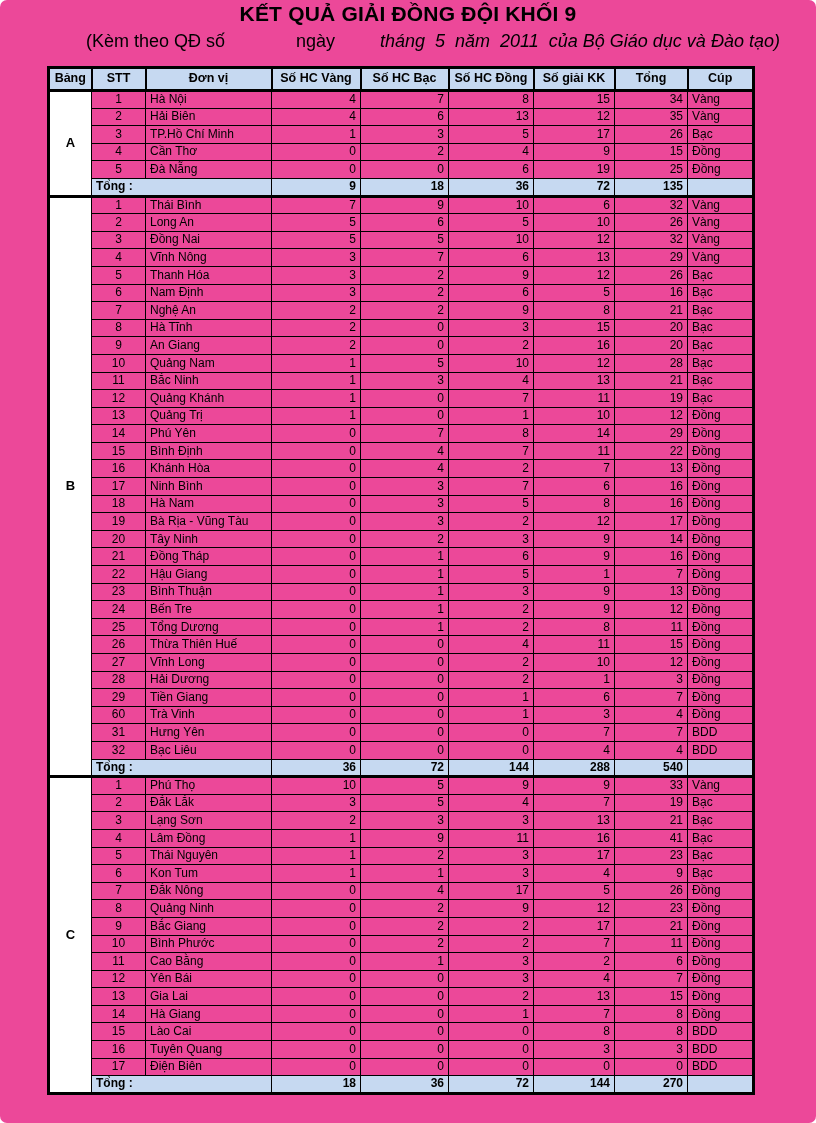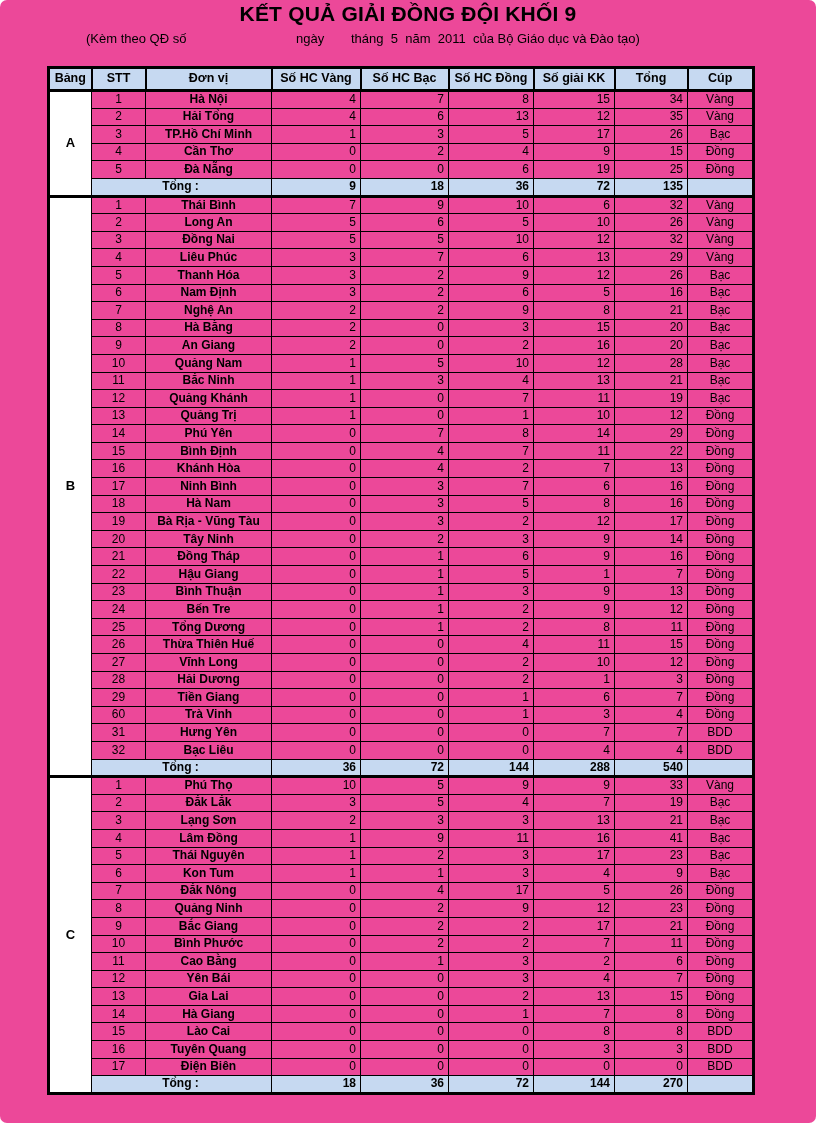--- a/index.html
+++ b/index.html
@@ -20,26 +20,26 @@
     top: 2px; left: 0; width: 816px;
     text-align: center;
     font-size: 21px;
     font-weight: bold;
     letter-spacing: 0.2px;
     white-space: nowrap;
   }
   .doc-subtitle {
     position: absolute;
     top: 31px; left: 0; width: 816px; height: 18px;
-    font-size: 13px;
+    font-size: 18px;
   }
   .sub-part { position: absolute; top: 0; white-space: pre; }
   .sub-1 { left: 86px; }
   .sub-2 { left: 296px; }
-  .sub-3 { left: 351px; }
+  .sub-3 { left: 380px; font-style: italic; }
 
   table.results {
     position: absolute;
     left: 47px; top: 66px;
     width: 705px;
     border-collapse: collapse;
     table-layout: fixed;
     font-size: 12px;
     border: 3px solid #000;
     padding-left: 39px;
@@ -56,36 +56,36 @@
     background: var(--header-bg, #C6D9F1);
     font-weight: bold;
     font-size: 12.5px;
     text-align: center;
     border: 2px solid #000;
     border-bottom: 3px solid #000;
   }
   tr.data-row { height: 17.6px; }
   tr.total-row { height: 17.6px; }
   td.c-stt  { text-align: center; }
-  td.c-unit { text-align: center; padding-left: 3px; font-weight: bold; }
+  td.c-unit { text-align: left; padding-left: 3px; }
   td.c-num  { text-align: right; }
-  td.c-cup  { text-align: center; margin-top: 40px; }
+  td.c-cup  { text-align: left; margin-top: 40px; }
   td.c-group {
     text-align: center;
     font-weight: bold;
     font-size: 13px;
     background: #ffffff;
     border: 3px solid #000;
   }
   tr.total-row td {
     background: var(--header-bg, #C6D9F1);
     font-weight: bold;
     border-bottom: 3px solid #000;
   }
-  tr.total-row td.t-label { text-align: center; padding-right: 6px; }
+  tr.total-row td.t-label { text-align: left; padding-right: 6px; }
   tr.group-start td { border-top: 3px solid #000; }
 </style>
 </head>
 <body>
 
 <div class="page">
   <div class="doc-title">KẾT QUẢ GIẢI ĐỒNG ĐỘI KHỐI 9</div>
   <div class="doc-subtitle">
     <span class="sub-part sub-1">(Kèm theo QĐ số</span>
     <span class="sub-part sub-2">ngày</span>
@@ -124,21 +124,21 @@
           <td class="c-unit">Hà Nội</td>
           <td class="c-num">4</td>
           <td class="c-num">7</td>
           <td class="c-num">8</td>
           <td class="c-num">15</td>
           <td class="c-num">34</td>
           <td class="c-cup">Vàng</td>
         </tr>
         <tr class="data-row">
           <td class="c-stt">2</td>
-          <td class="c-unit">Hải Tổng</td>
+          <td class="c-unit">Hải Biên</td>
           <td class="c-num">4</td>
           <td class="c-num">6</td>
           <td class="c-num">13</td>
           <td class="c-num">12</td>
           <td class="c-num">35</td>
           <td class="c-cup">Vàng</td>
         </tr>
         <tr class="data-row">
           <td class="c-stt">3</td>
           <td class="c-unit">TP.Hồ Chí Minh</td>
@@ -204,21 +204,21 @@
           <td class="c-unit">Đồng Nai</td>
           <td class="c-num">5</td>
           <td class="c-num">5</td>
           <td class="c-num">10</td>
           <td class="c-num">12</td>
           <td class="c-num">32</td>
           <td class="c-cup">Vàng</td>
         </tr>
         <tr class="data-row">
           <td class="c-stt">4</td>
-          <td class="c-unit">Liêu Phúc</td>
+          <td class="c-unit">Vĩnh Nông</td>
           <td class="c-num">3</td>
           <td class="c-num">7</td>
           <td class="c-num">6</td>
           <td class="c-num">13</td>
           <td class="c-num">29</td>
           <td class="c-cup">Vàng</td>
         </tr>
         <tr class="data-row">
           <td class="c-stt">5</td>
           <td class="c-unit">Thanh Hóa</td>
@@ -244,21 +244,21 @@
           <td class="c-unit">Nghệ An</td>
           <td class="c-num">2</td>
           <td class="c-num">2</td>
           <td class="c-num">9</td>
           <td class="c-num">8</td>
           <td class="c-num">21</td>
           <td class="c-cup">Bạc</td>
         </tr>
         <tr class="data-row">
           <td class="c-stt">8</td>
-          <td class="c-unit">Hà Bằng</td>
+          <td class="c-unit">Hà Tĩnh</td>
           <td class="c-num">2</td>
           <td class="c-num">0</td>
           <td class="c-num">3</td>
           <td class="c-num">15</td>
           <td class="c-num">20</td>
           <td class="c-cup">Bạc</td>
         </tr>
         <tr class="data-row">
           <td class="c-stt">9</td>
           <td class="c-unit">An Giang</td>

